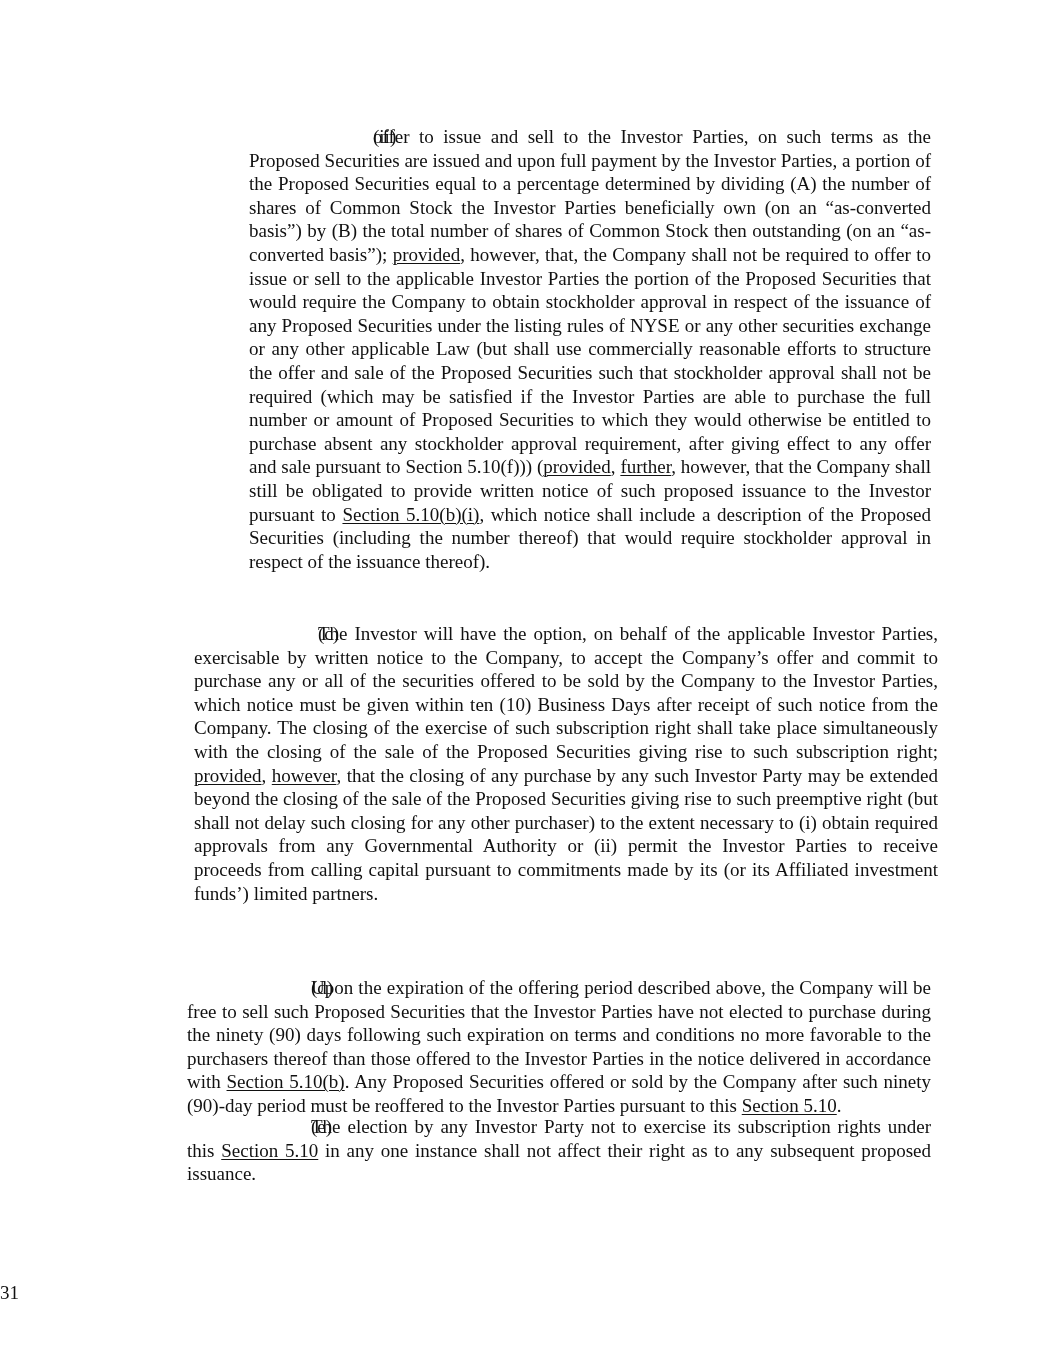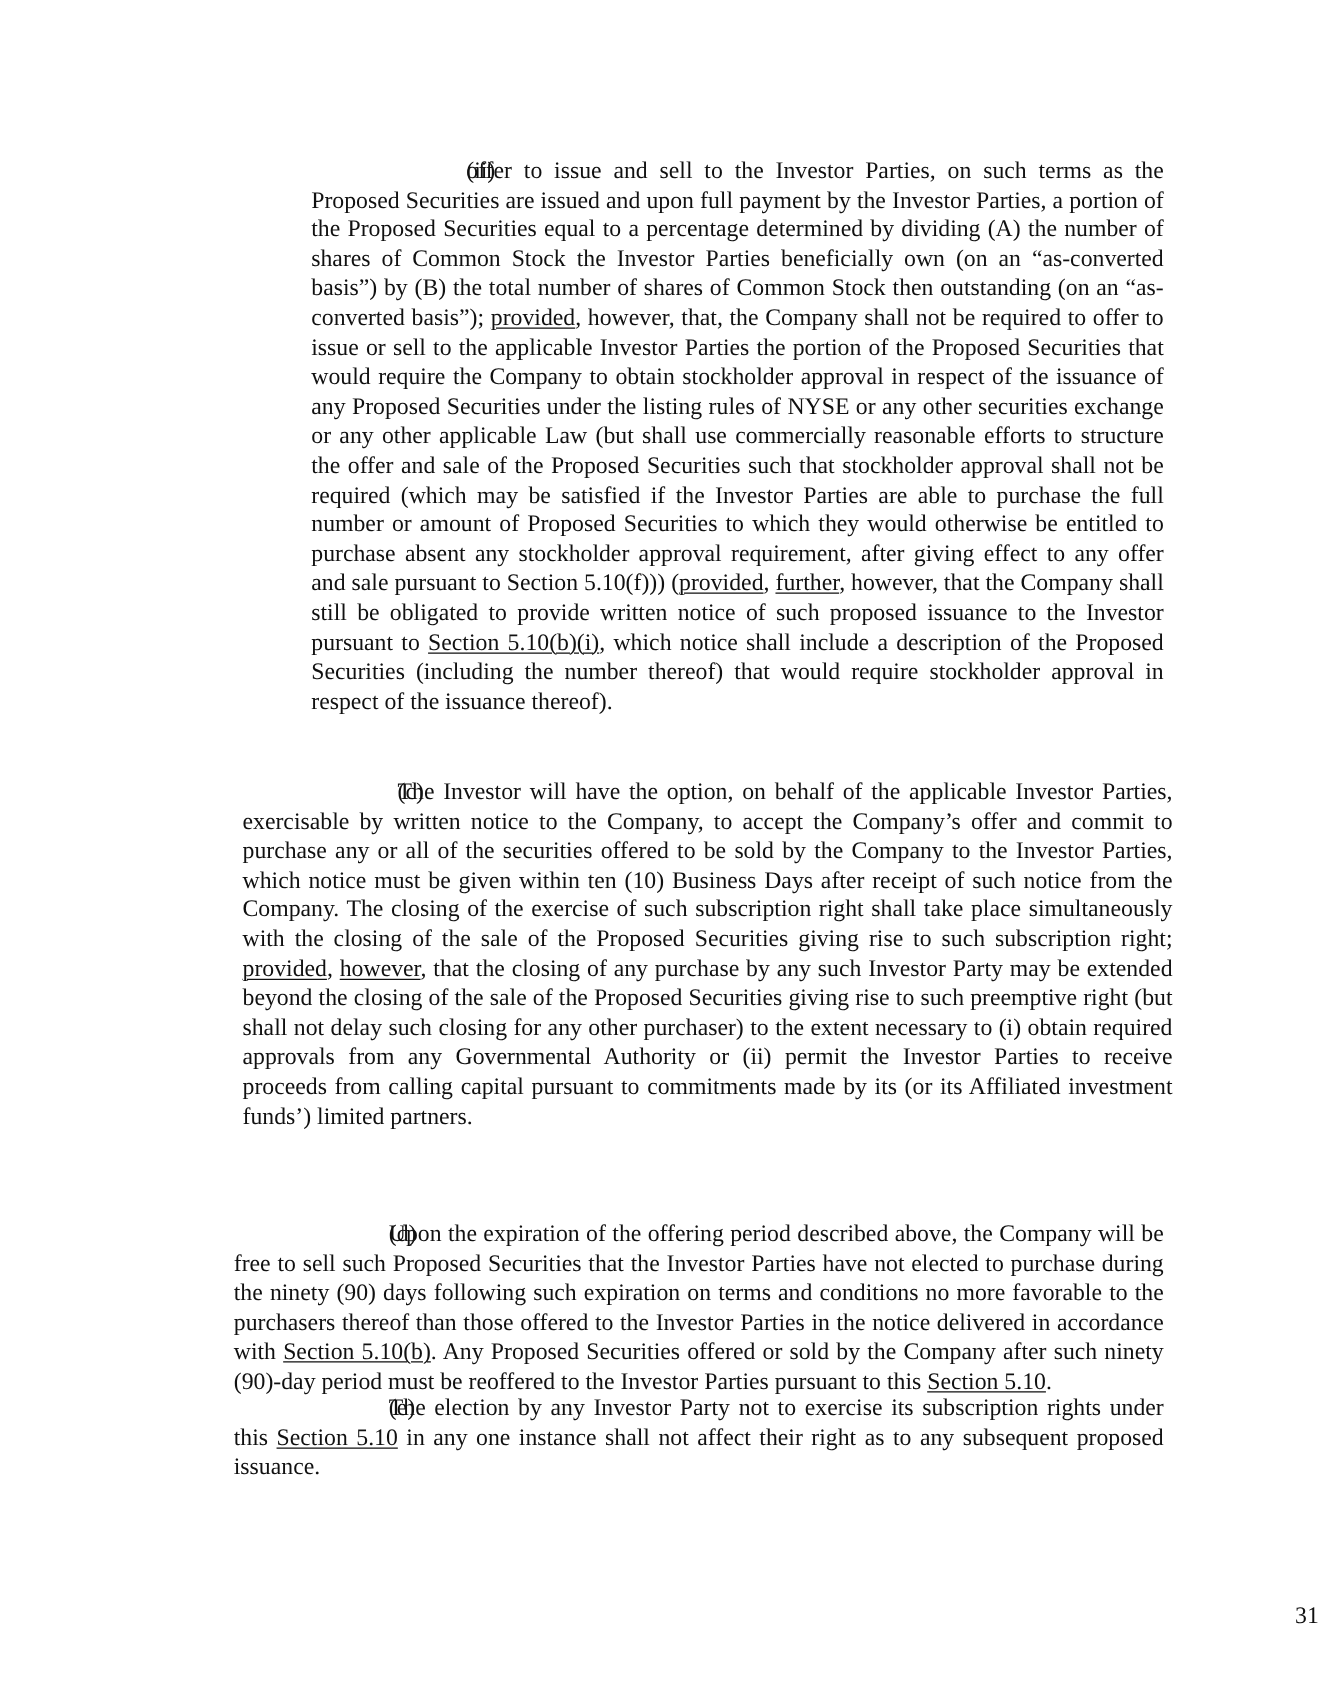--- a/index.html
+++ b/index.html
@@ -14,21 +14,21 @@
   .para .num { display: inline-block; }
   .sub-ii { left: 249px; top: 125px; width: 682px; text-indent: 62px; }
   .sub-ii .num { width: 62px; }
   .sub-c { left: 194px; top: 622px; width: 744px; text-indent: 62px; }
   .sub-c .num { width: 62px; }
   .sub-d { left: 187px; top: 976px; width: 744px; text-indent: 62px; }
   .sub-d .num { width: 62px; }
   .sub-e { left: 187px; top: 1115px; width: 744px; text-indent: 62px; }
   .sub-e .num { width: 62px; }
   .u { text-decoration: underline; text-underline-offset: 2px; text-decoration-thickness: 1px; }
-  .page-number { position: absolute; left: 0; width: 1055px; top: 1281px; text-align: right; }
+  .page-number { position: absolute; left: 0; width: 1055px; top: 1281px; text-align: left; }
 </style>
 </head>
 <body>
 
 <div class="page">
   <p class="para sub-ii"><span class="num">(ii)</span><span class="body"><span>offer to issue and sell to the Investor Parties, on such terms as the Proposed Securities are issued and upon full payment by the Investor Parties, a portion of the Proposed Securities equal to a percentage determined by dividing (A) the number of shares of Common Stock the Investor Parties beneficially own (on an “as-converted basis”) by (B) the total number of shares of Common Stock then outstanding (on an “as-converted basis”); </span><span class="u">provided</span><span>, however, that, the Company shall not be required to offer to issue or sell to the applicable Investor Parties the portion of the Proposed Securities that would require the Company to obtain stockholder approval in respect of the issuance of any Proposed Securities under the listing rules of NYSE or any other securities exchange or any other applicable Law (but shall use commercially reasonable efforts to structure the offer and sale of the Proposed Securities such that stockholder approval shall not be required (which may be satisfied if the Investor Parties are able to purchase the full number or amount of Proposed Securities to which they would otherwise be entitled to purchase absent any stockholder approval requirement, after giving effect to any offer and sale pursuant to Section 5.10(f))) (</span><span class="u">provided</span><span>, </span><span class="u">further</span><span>, however, that the Company shall still be obligated to provide written notice of such proposed issuance to the Investor pursuant to </span><span class="u">Section 5.10(b)(i)</span><span>, which notice shall include a description of the Proposed Securities (including the number thereof) that would require stockholder approval in respect of the issuance thereof).</span></span></p>
 
   <p class="para sub-c"><span class="num">(c)</span><span class="body"><span>The Investor will have the option, on behalf of the applicable Investor Parties, exercisable by written notice to the Company, to accept the Company’s offer and commit to purchase any or all of the securities offered to be sold by the Company to the Investor Parties, which notice must be given within ten (10) Business Days after receipt of such notice from the Company. The closing of the exercise of such subscription right shall take place simultaneously with the closing of the sale of the Proposed Securities giving rise to such subscription right; </span><span class="u">provided</span><span>, </span><span class="u">however</span><span>, that the closing of any purchase by any such Investor Party may be extended beyond the closing of the sale of the Proposed Securities giving rise to such preemptive right (but shall not delay such closing for any other purchaser) to the extent necessary to (i) obtain required approvals from any Governmental Authority or (ii) permit the Investor Parties to receive proceeds from calling capital pursuant to commitments made by its (or its Affiliated investment funds’) limited partners.</span></span></p>
 
   <p class="para sub-d"><span class="num">(d)</span><span class="body"><span>Upon the expiration of the offering period described above, the Company will be free to sell such Proposed Securities that the Investor Parties have not elected to purchase during the ninety (90) days following such expiration on terms and conditions no more favorable to the purchasers thereof than those offered to the Investor Parties in the notice delivered in accordance with </span><span class="u">Section 5.10(b)</span><span>. Any Proposed Securities offered or sold by the Company after such ninety (90)-day period must be reoffered to the Investor Parties pursuant to this </span><span class="u">Section 5.10</span><span>.</span></span></p>

